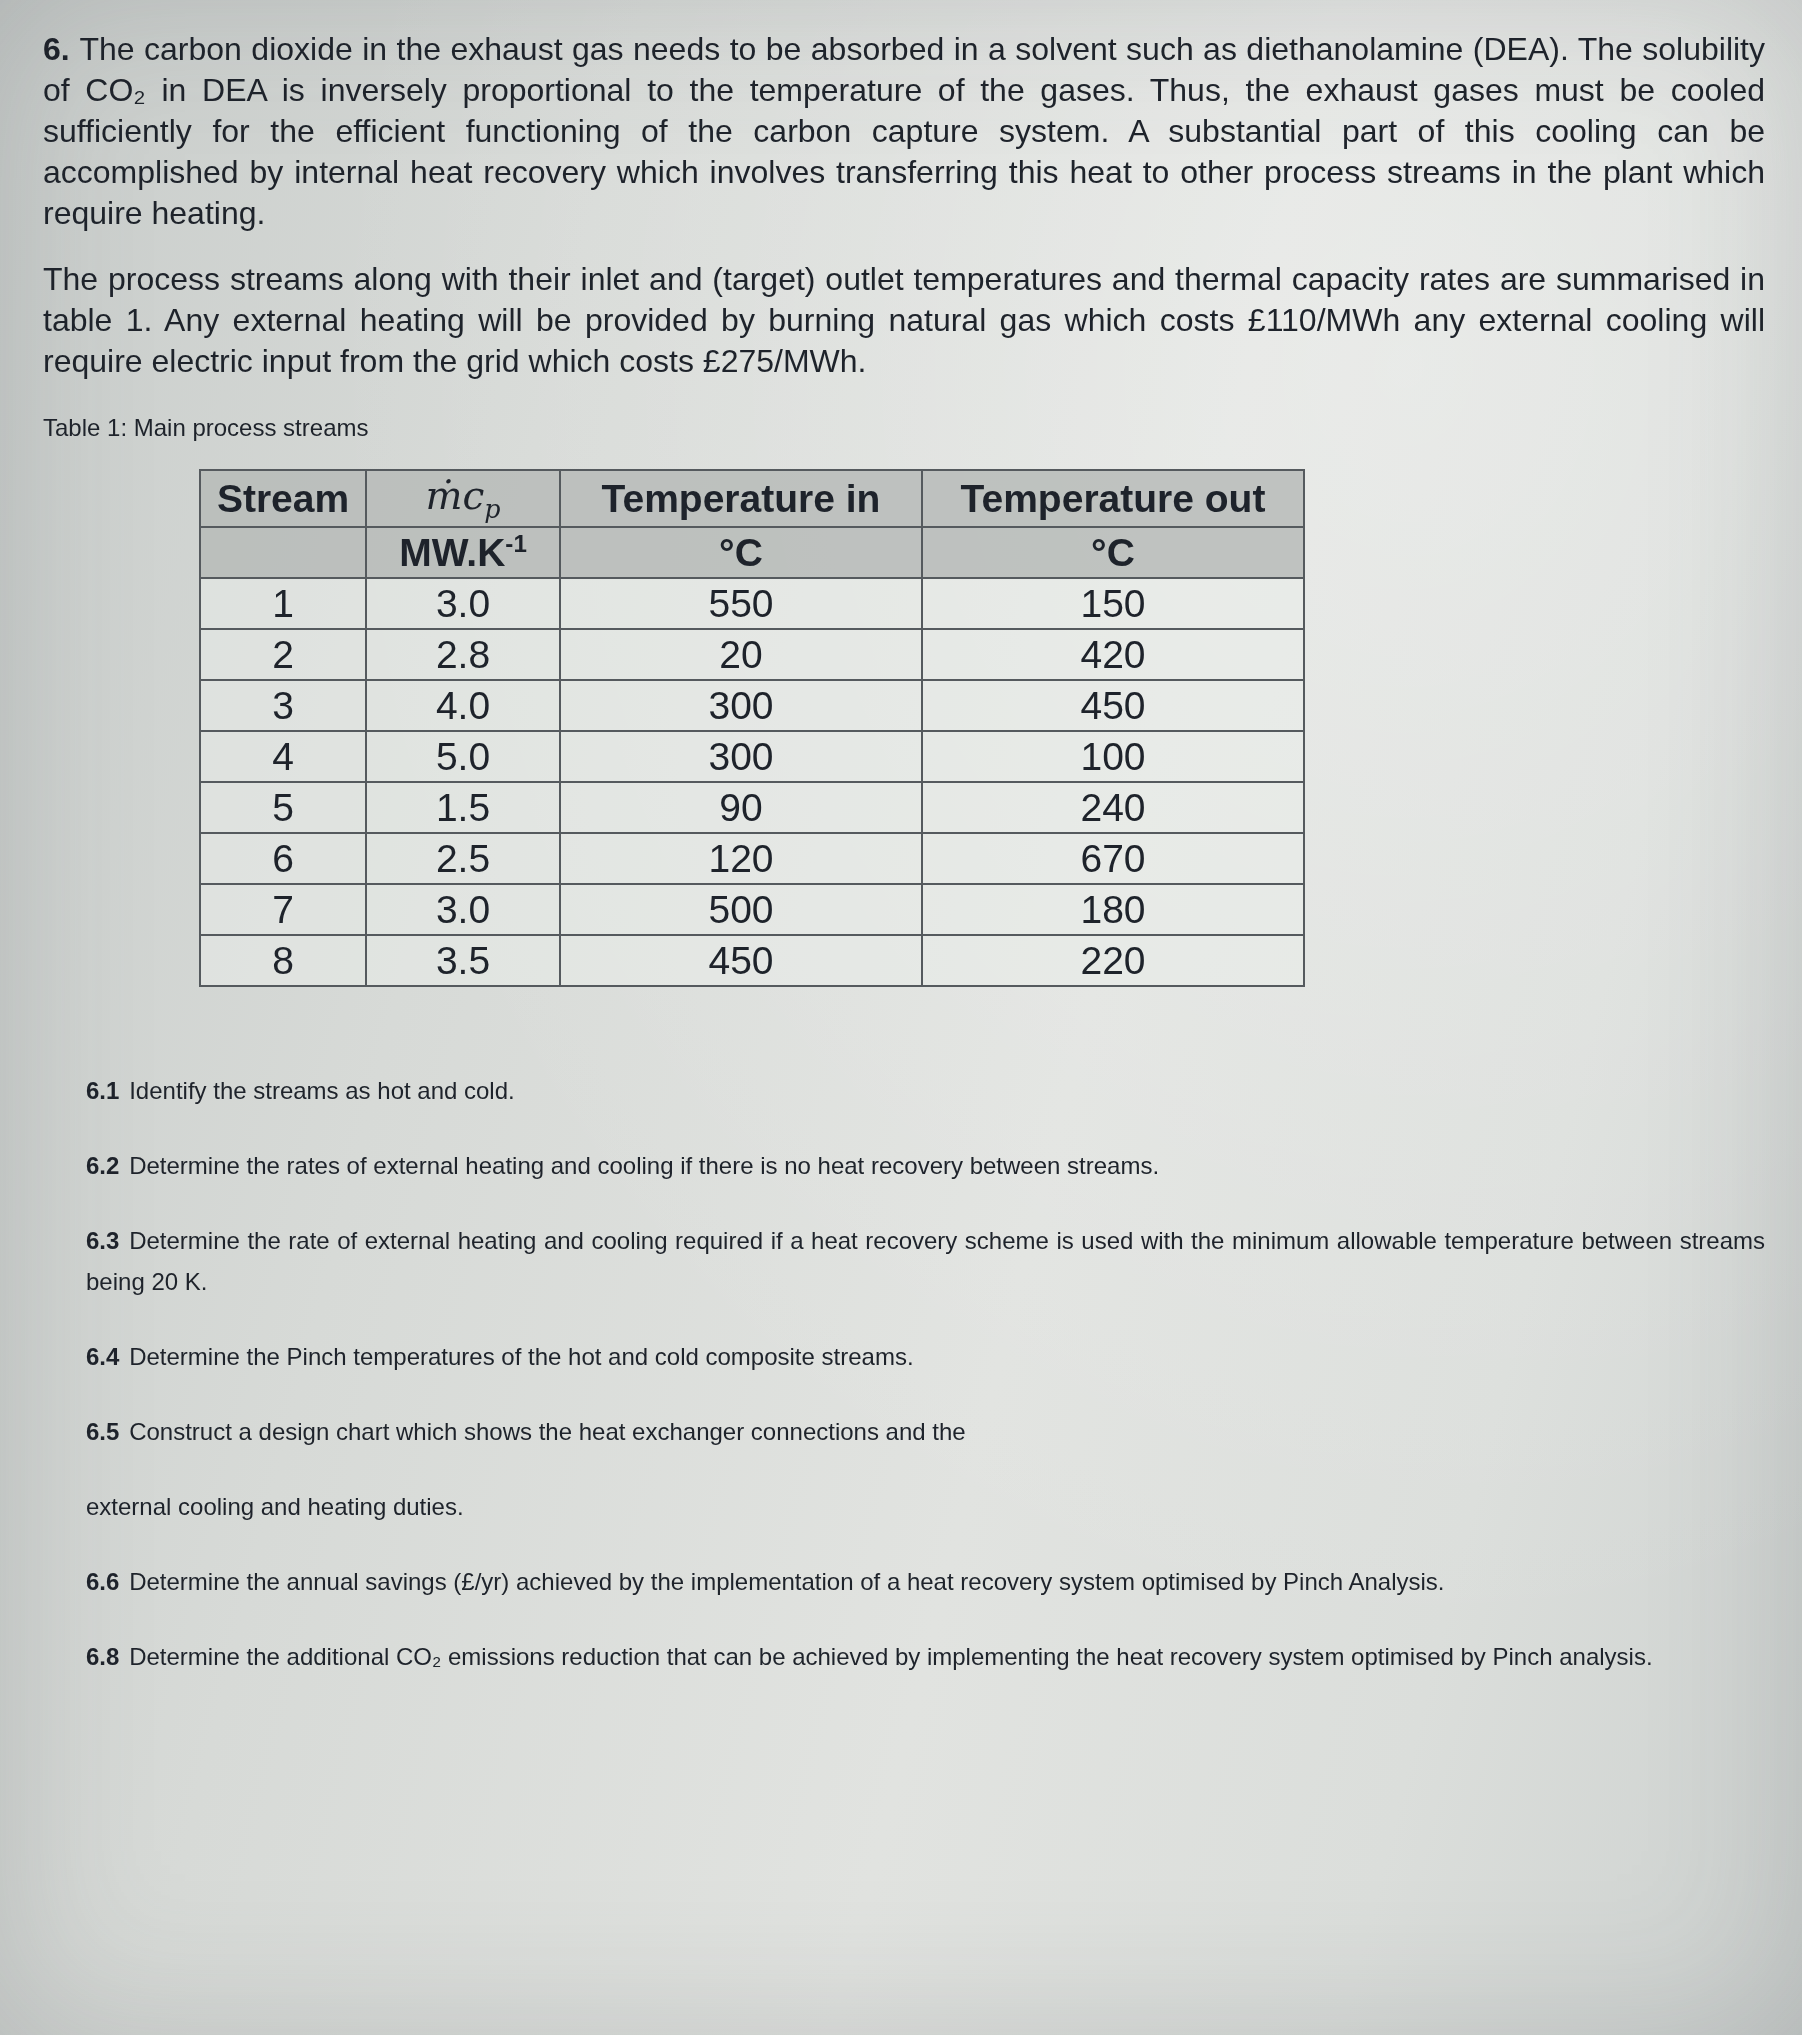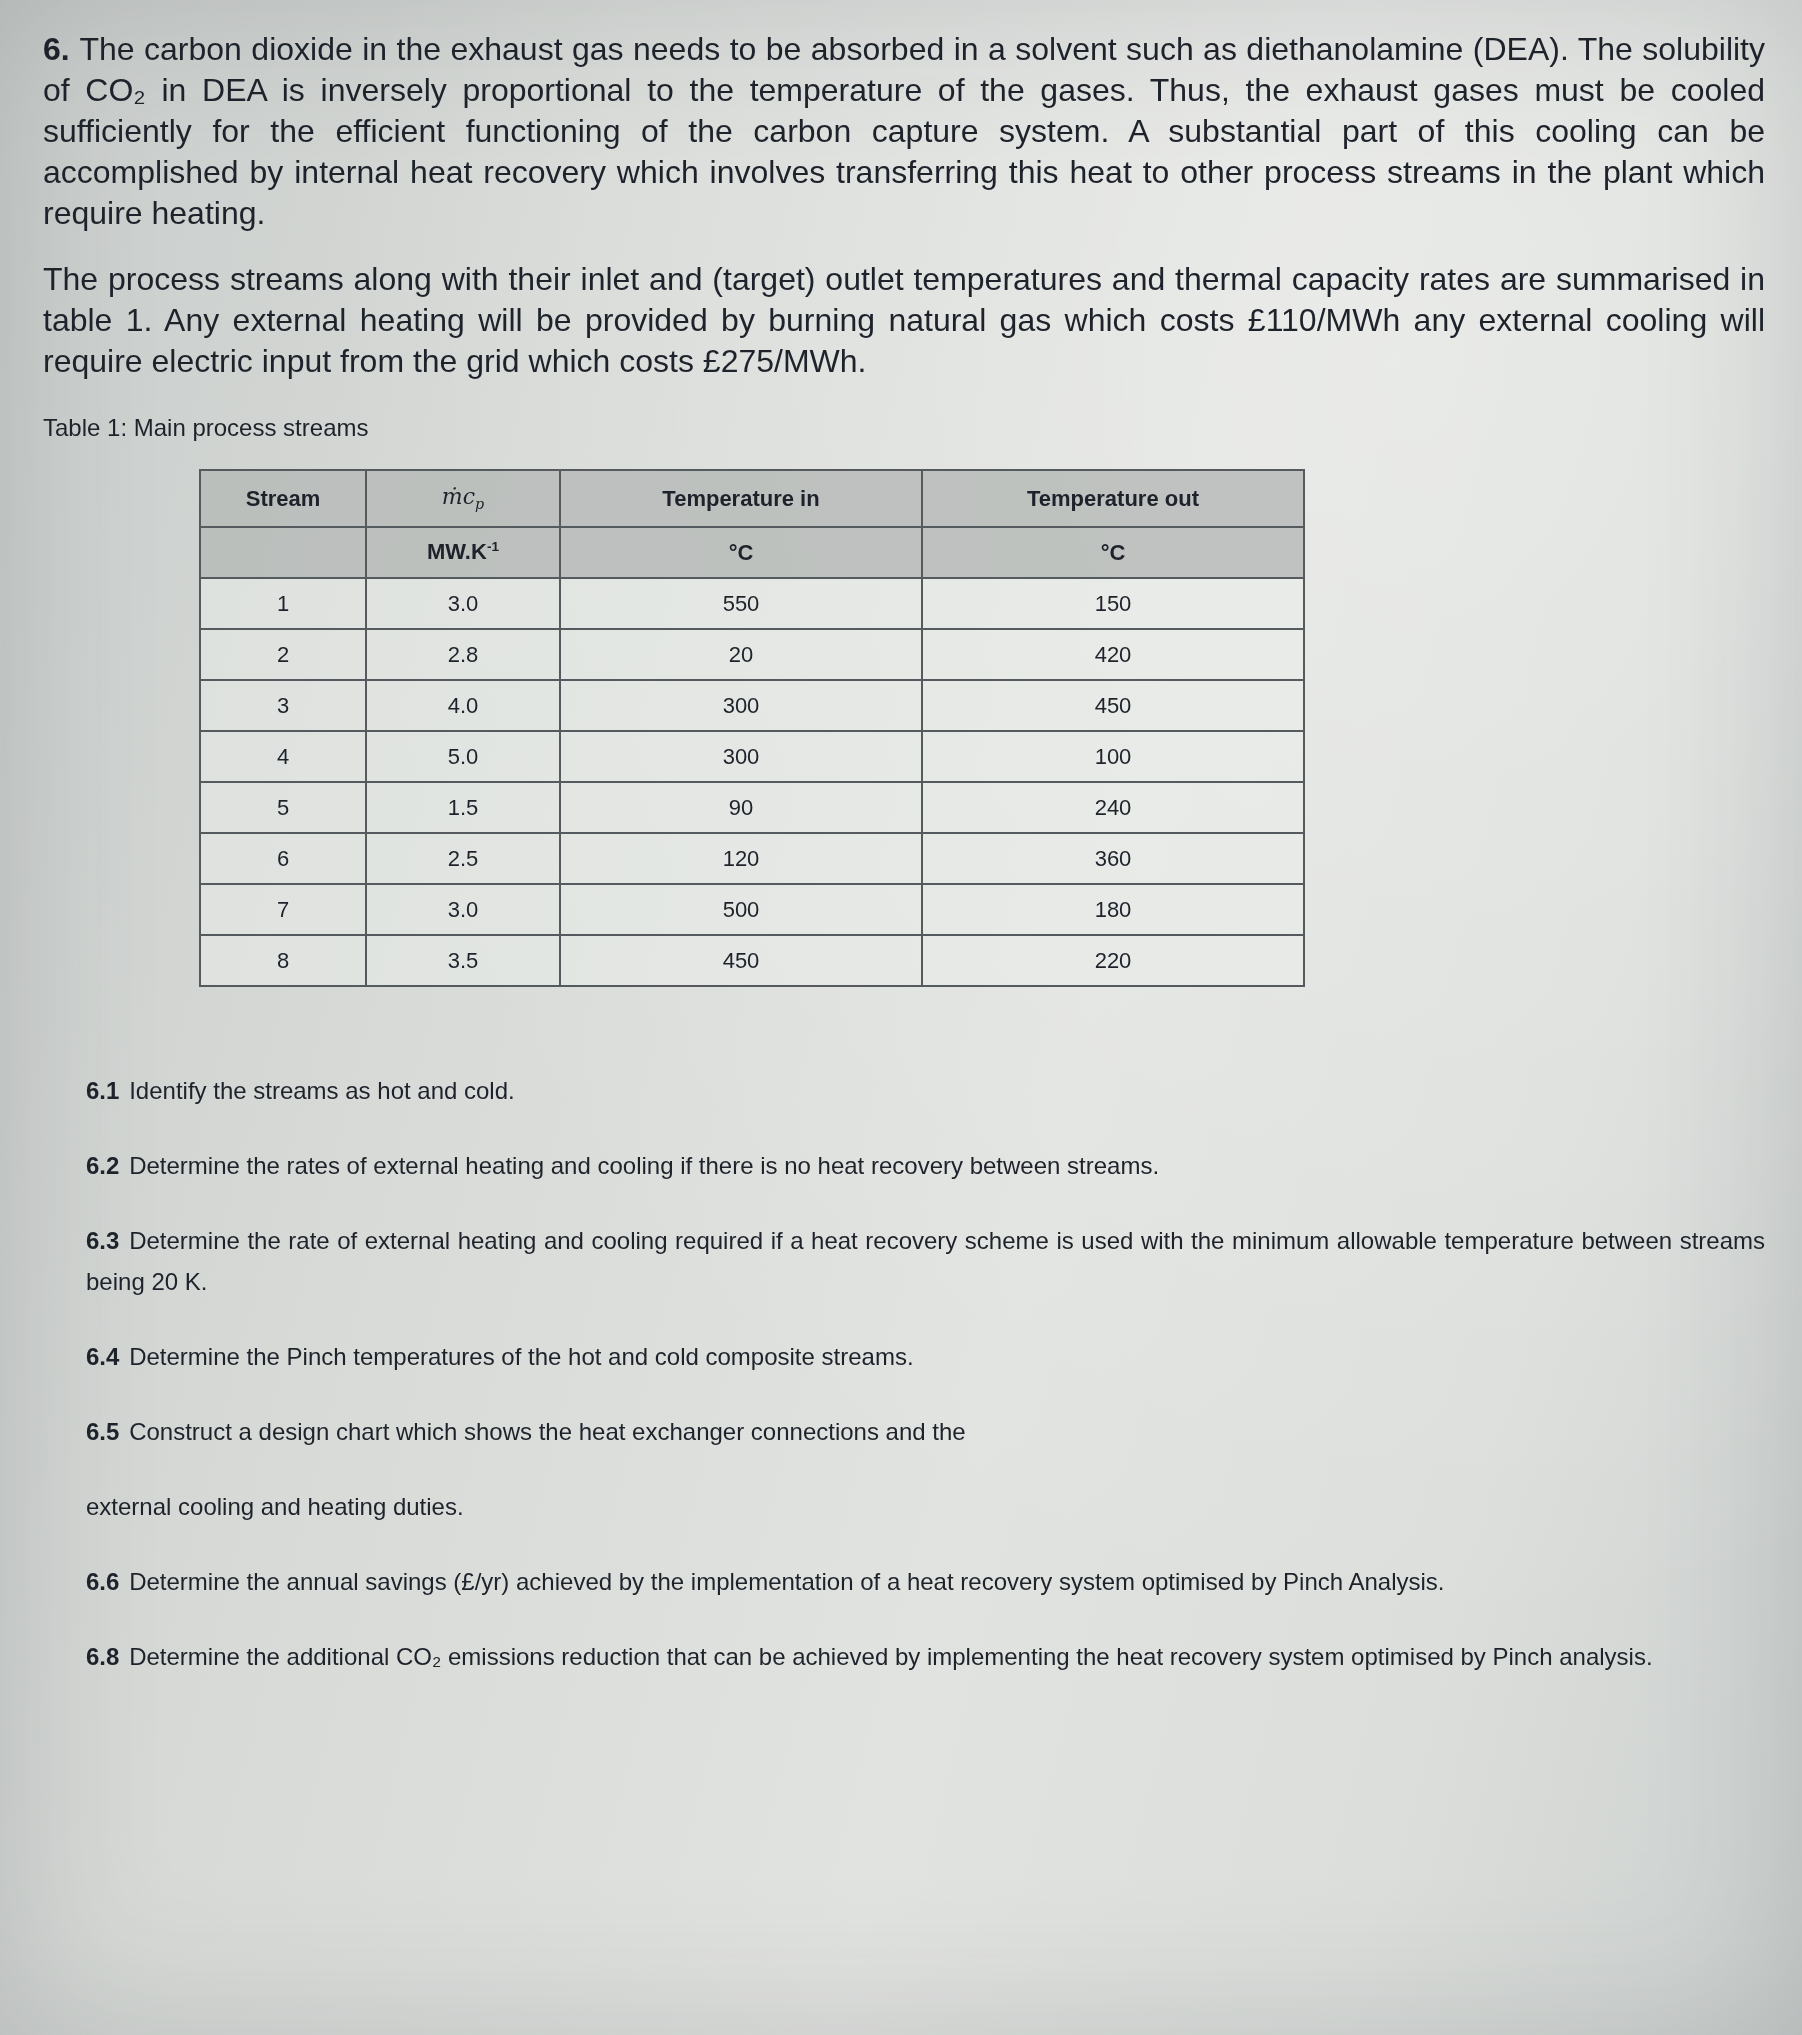--- a/index.html
+++ b/index.html
@@ -40,21 +40,21 @@
   table.streams {
     border-collapse: collapse;
     table-layout: fixed;
     width: 1103px;
     margin: 0 0 83px 156px;
   }
   table.streams th, table.streams td {
     border: 2.1px solid #555a5e;
     text-align: center;
     vertical-align: middle;
-    font-size: 22px;
+    font-size: 39px;
     padding: 0 4.2px;
     overflow: hidden;
   }
   table.streams tr.hdr th {
     background: rgba(183,187,184,0.85);
     font-weight: bold;
     height: 55px;
   }
   table.streams tr.hdr.units th {
     height: 49px;
@@ -152,21 +152,21 @@
     <tr>
       <td>5</td>
       <td>1.5</td>
       <td>90</td>
       <td>240</td>
     </tr>
     <tr>
       <td>6</td>
       <td>2.5</td>
       <td>120</td>
-      <td>360</td>
+      <td>670</td>
     </tr>
     <tr>
       <td>7</td>
       <td>3.0</td>
       <td>500</td>
       <td>180</td>
     </tr>
     <tr>
       <td>8</td>
       <td>3.5</td>

